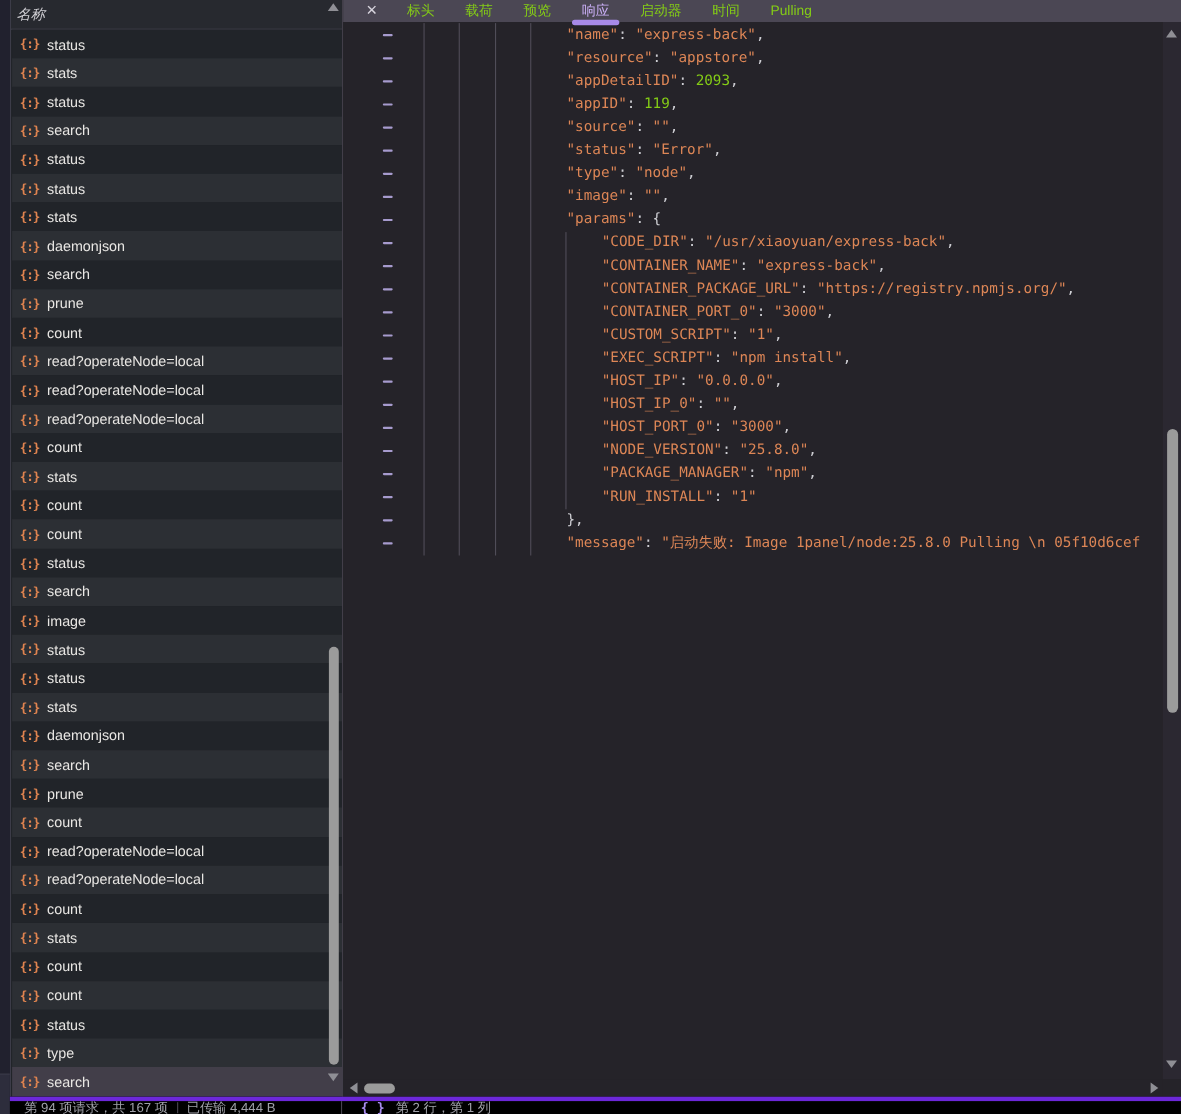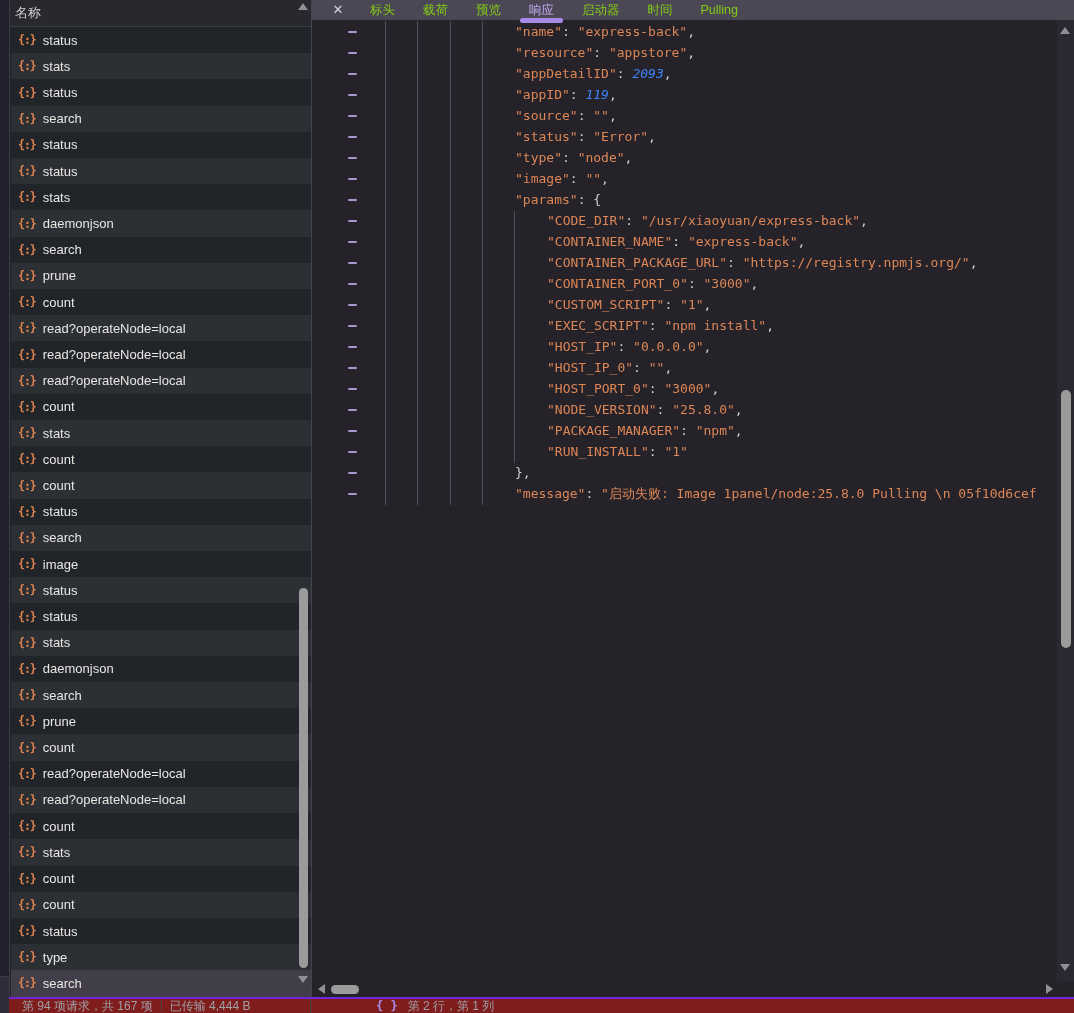--- a/index.html
+++ b/index.html
@@ -16,21 +16,21 @@
   .left-strip .strip-bottom { position:absolute; left:0; top:976px; width:9px; height:37px; background:#2d2d3c; border-top:1px solid #3a3a48; }
 
   
   .network-panel {
     position:absolute; left:9px; top:0; width:302px; height:997px;
     background:#212429; border-left:1px solid #3c3c48; overflow:hidden;
   }
   .net-header {
     height:27px; background:#27292f; border-bottom:1px solid #3c3e46;
     display:flex; align-items:center; padding-left:5px;
-    color:#d0cfd4; font-size:13px;
+    color:#d0cfd4; font-size:13px;font-style:italic;
   }
   .net-list { position:absolute; left:1px; right:0; top:27px; bottom:0; }
   .net-row {
     height:26.216px; display:flex; align-items:center; padding-left:7px;
     background:#212429; cursor:default; overflow:hidden; white-space:nowrap;
   }
   .net-row.alt { background:#2c2f34; }
   .net-row.selected { background:#423e49; }
   .req-icon {
     font-family:"DejaVu Sans Mono", monospace; font-weight:bold;
@@ -87,21 +87,21 @@
     background:#a79bce; border-radius:1px; cursor:pointer;
   }
   .line-text {
     display:block; font-family:"DejaVu Sans Mono", monospace; font-size:13px;
   }
   .indent-0 .line-text { padding-left:203px; }
   .indent-1 .line-text { padding-left:235px; }
   .tk-p { color:#cfcfd4; }
   .tk-k { color:#dd8656; }
   .tk-s { color:#dd8656; }
-  .tk-n { color:#3b82f6;font-style:italic; }
+  .tk-n { color:#84cc16; }
 
   
   .resp-vscroll { position:absolute; right:0; top:20px; width:17px; height:961px; background:#2b2831; }
   .resp-vscroll .arrow-up   { position:absolute; top:7px; left:3px; }
   .resp-vscroll .arrow-down { position:absolute; bottom:10px; left:3px; }
   .resp-vscroll .sb-thumb {
     position:absolute; top:370px; height:258px; left:3.5px; width:10px;
     background:#9b9b9b; border-radius:5px;
   }
   .resp-hscroll { position:absolute; left:0; bottom:0; width:745px; height:16px; background:#252329; }
@@ -114,22 +114,22 @@
 
   
   .arrow-up    { width:0; height:0; border-left:5px solid transparent; border-right:5px solid transparent; border-bottom:7px solid #8f8f95; }
   .arrow-down  { width:0; height:0; border-left:5px solid transparent; border-right:5px solid transparent; border-top:7px solid #8f8f95; }
   .arrow-left  { width:0; height:0; border-top:5px solid transparent; border-bottom:5px solid transparent; border-right:7px solid #8f8f95; }
   .arrow-right { width:0; height:0; border-top:5px solid transparent; border-bottom:5px solid transparent; border-left:7px solid #8f8f95; }
 
   
   .status-bar {
     position:absolute; left:9px; top:997px; width:1065px; height:16px;
-    background:#7f1d1d; border-top:2px solid #6d28d9;
-    display:flex; align-items:center; font-size:12px; color:#9fa0a8;gap:48px;
+    background:#000000; border-top:4px solid #6d28d9;
+    display:flex; align-items:center; font-size:12px; color:#9fa0a8;
   }
   .net-status {
     width:302px; height:100%; display:flex; align-items:center;
     padding-left:13px; border-right:1px solid #46424e; flex:none; overflow:hidden; white-space:nowrap;
   }
   .status-divider { width:1px; height:10px; background:#4a4650; margin:0 8px; flex:none; }
   .resp-status { display:flex; align-items:center; padding-left:17px; white-space:nowrap; }
   .format-btn {
     font-family:"DejaVu Sans Mono", monospace; font-weight:bold;
     color:#aa8eef; font-size:12px; margin-right:10px; cursor:pointer;

